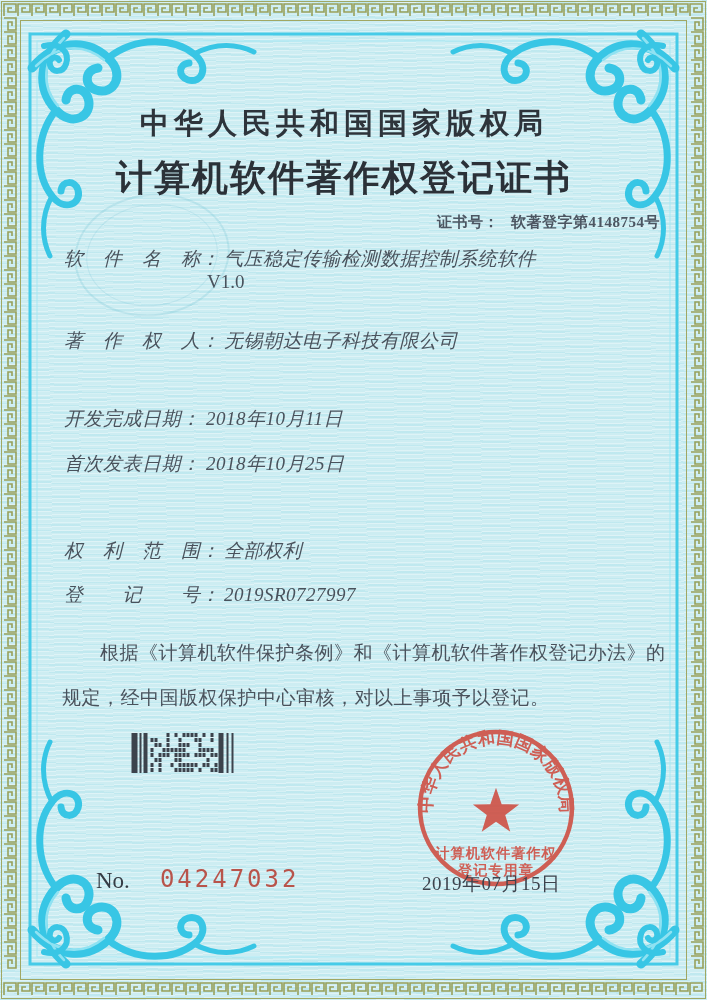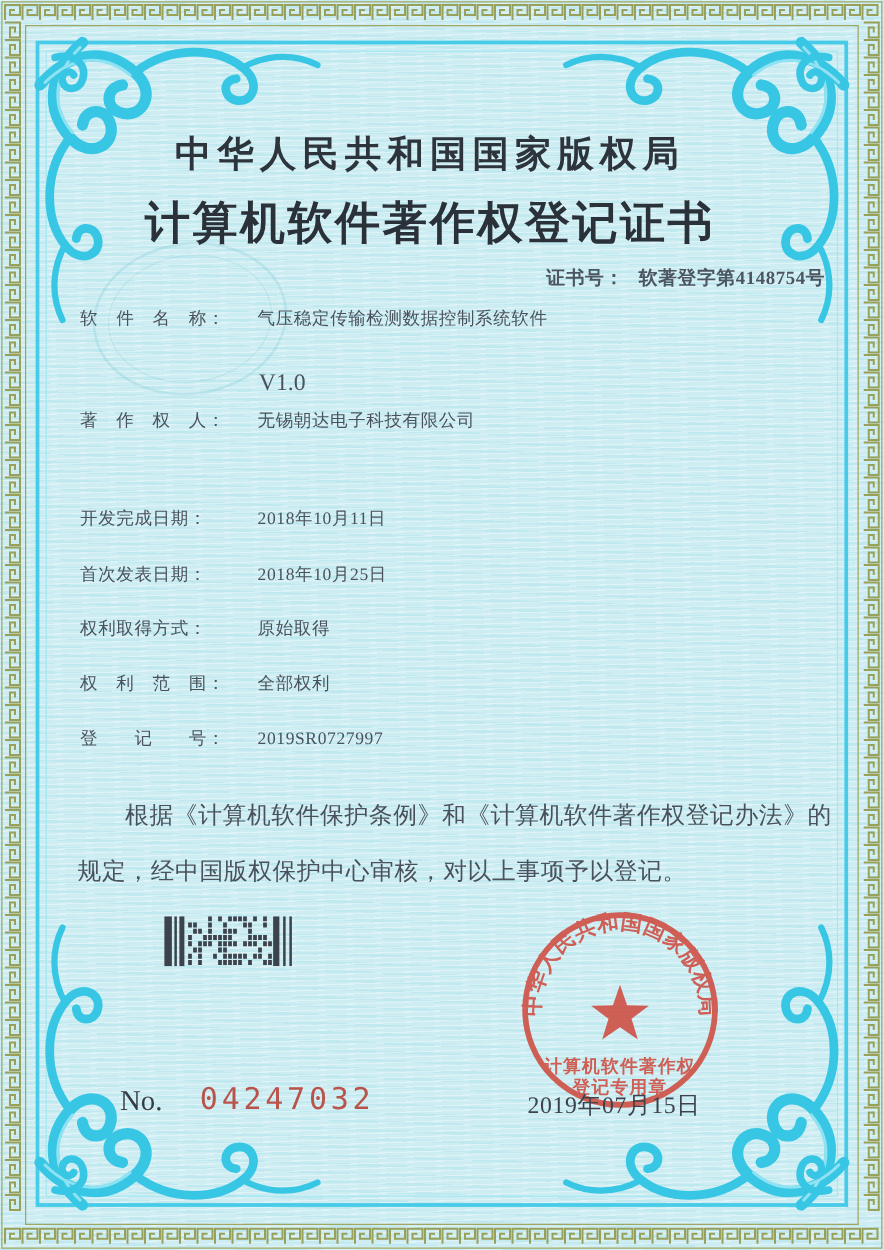--- a/index.html
+++ b/index.html
@@ -27,24 +27,24 @@
     font-size:29px;font-weight:bold;letter-spacing:5px;color:#2e343b;
   }
   .cert-title{
     position:absolute;left:14px;top:154px;width:660px;text-align:center;
     font-size:36px;font-weight:bold;letter-spacing:2px;color:#2b3138;
   }
   .cert-no{
     position:absolute;left:437px;top:213px;font-size:15px;color:#4c5662;letter-spacing:.5px;font-weight:bold;
   }
   .cert-no .num{margin-left:12px;}
-  .field{position:absolute;left:64px;font-size:14px;letter-spacing:.5px;color:#49525c;white-space:nowrap;}
+  .field{position:absolute;left:64px;font-size:19px;letter-spacing:.5px;color:#49525c;white-space:nowrap;font-style:italic;}
   .field .lab{display:inline-block;min-width:138px;}
   .field .val{margin-left:4px;}
-  .ver-line{position:absolute;left:207px;font-size:19px;color:#49525c;margin-top:25px;}
+  .ver-line{position:absolute;left:207px;font-size:19px;color:#49525c;}
   .statement{
     position:absolute;left:62px;top:630px;width:610px;
     font-size:19px;line-height:45px;letter-spacing:.5px;color:#49525c;
     text-indent:2em;
   }
   .barcode{position:absolute;left:124px;top:733px;width:118px;height:40px;}
   .seal{position:absolute;left:413px;top:725px;z-index:3;}
   .seal-date{
     position:absolute;left:422px;top:871px;width:160px;z-index:4;
     font-size:19px;letter-spacing:.5px;color:#3d434d;white-space:nowrap;
@@ -347,23 +347,20 @@
     </div>
 
     <div class="field" style="top:406px">
       <span class="lab">开发完成日期：</span><span class="val">2018年10月11日</span>
     </div>
 
     <div class="field" style="top:451px">
       <span class="lab">首次发表日期：</span><span class="val">2018年10月25日</span>
     </div>
 
-    <div class="field" style="top:494px">
-      <span class="lab">权利取得方式：</span><span class="val">原始取得</span>
-    </div>
 
     <div class="field" style="top:538px">
       <span class="lab">权　利　范　围：</span><span class="val">全部权利</span>
     </div>
 
     <div class="field" style="top:582px">
       <span class="lab">登　　记　　号：</span><span class="val">2019SR0727997</span>
     </div>
 
     <div class="statement">根据《计算机软件保护条例》和《计算机软件著作权登记办法》的规定，经中国版权保护中心审核，对以上事项予以登记。</div>

